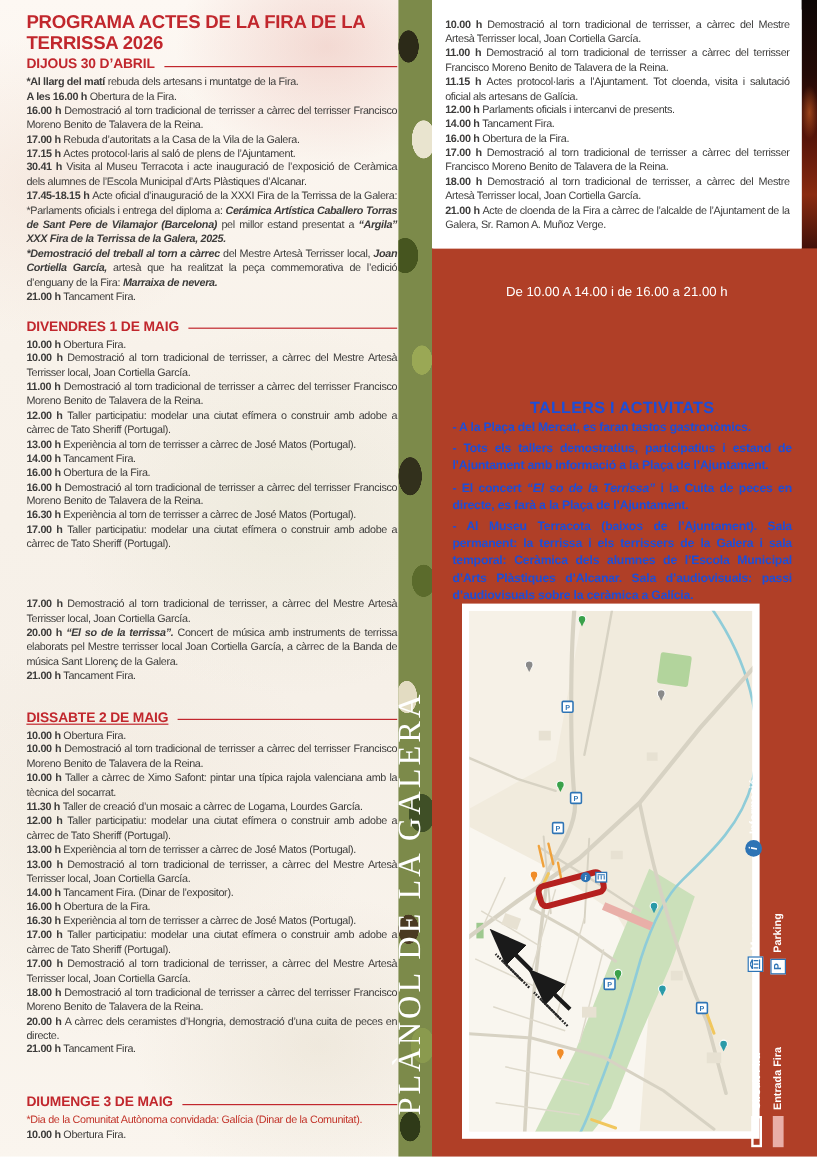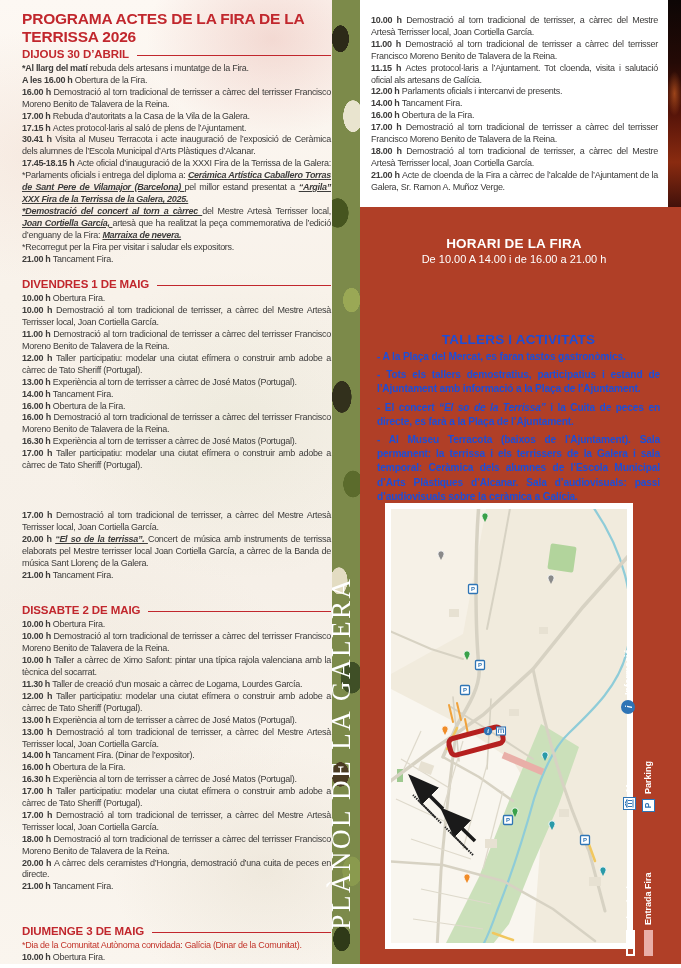--- a/index.html
+++ b/index.html
@@ -40,21 +40,21 @@
              box-sizing:border-box;padding:7px 10px 0 10px;}
   
   .left-col{position:absolute;left:22px;top:10px;width:309px;color:#3d3c3b;}
   .page-title{font-size:15.5px;font-weight:bold;color:#c1272d;letter-spacing:-.2px;margin:0 0 1px 0;}
   .day-header{display:flex;align-items:center;color:#c1272d;font-size:11.5px;font-weight:bold;
               margin:13px 0 3px 0;letter-spacing:-.1px;}
   .day-header:first-of-type{margin-top:2px;}
   .day-header::after{content:'';flex:1;border-top:1.6px solid #c1272d;margin-left:8px;transform:translateY(1px);}
   .line{margin:0;font-size:9px;line-height:11.9px;letter-spacing:-.28px;text-align:justify;}
   .line .b{font-weight:bold;}
-  .line .bi{font-weight:bold;font-style:italic;text-decoration:underline;}
+  .line .bi{font-weight:bold;font-style:italic;}
   .line .r{color:#c2342a;}
   .white-box .line{color:#3d3c3b;}
   
   .horari{position:absolute;left:368px;top:236px;width:292px;text-align:center;color:#fff;}
   .horari-title{font-size:13.5px;font-weight:bold;letter-spacing:.2px;margin:0;}
   .horari-sub{font-size:11px;font-weight:normal;margin:2px 0 0 0;}
   .tallers{position:absolute;left:377px;top:312px;width:283px;color:#1d4ed8;margin-top:20px;}
   .tallers-title{text-align:center;font-size:13.5px;font-weight:bold;margin:0 0 3px 0;letter-spacing:.2px;}
   .bullet{font-size:10.2px;font-weight:bold;line-height:14.2px;text-align:justify;margin:0 0 4px 0;letter-spacing:-.15px;}
   .bullet .bi{font-style:italic;}
@@ -91,40 +91,39 @@
         <h2 class="day-header">
           <span>DIJOUS 30 D’ABRIL</span>
         </h2>
         <p class="line"><span class="b">*Al llarg del matí </span><span>rebuda dels artesans i muntatge de la Fira.</span></p>
         <p class="line"><span class="b">A les 16.00 h </span><span>Obertura de la Fira.</span></p>
         <p class="line"><span class="b">16.00 h </span><span>Demostració al torn tradicional de terrisser a càrrec del terrisser Francisco Moreno Benito de Talavera de la Reina.</span></p>
         <p class="line"><span class="b">17.00 h </span><span>Rebuda d’autoritats a la Casa de la Vila de la Galera.</span></p>
         <p class="line"><span class="b">17.15 h </span><span>Actes protocol·laris al saló de plens de l’Ajuntament.</span></p>
         <p class="line"><span class="b">30.41 h </span><span>Visita al Museu Terracota i acte inauguració de l’exposició de Ceràmica dels alumnes de l’Escola Municipal d’Arts Plàstiques d’Alcanar.</span></p>
         <p class="line"><span class="b">17.45-18.15 h </span><span>Acte oficial d’inauguració de la XXXI Fira de la Terrissa de la Galera: *Parlaments oficials i entrega del diploma a: </span><span class="bi">Cerámica Artística Caballero Torras de Sant Pere de Vilamajor (Barcelona) </span><span>pel millor estand presentat a </span><span class="bi">“Argila” XXX Fira de la Terrissa de la Galera, 2025.</span></p>
-        <p class="line"><span class="bi">*Demostració del concert al torn a càrrec </span><span>del Mestre Artesà Terrisser local, </span><span class="bi">Joan Cortiella García, </span><span>artesà que ha realitzat la peça commemorativa de l’edició d’enguany de la Fira: </span><span class="bi">Marraixa de nevera.</span></p>
-        <p class="line"><span>*Recorregut per la Fira per visitar i saludar els expositors.</span></p>
+        <p class="line"><span class="bi">*Demostració del treball al torn a càrrec </span><span>del Mestre Artesà Terrisser local, </span><span class="bi">Joan Cortiella García, </span><span>artesà que ha realitzat la peça commemorativa de l’edició d’enguany de la Fira: </span><span class="bi">Marraixa de nevera.</span></p>
         <p class="line"><span class="b">21.00 h </span><span>Tancament Fira.</span></p>
         <h2 class="day-header">
           <span>DIVENDRES 1 DE MAIG</span>
         </h2>
         <p class="line"><span class="b">10.00 h </span><span>Obertura Fira.</span></p>
         <p class="line"><span class="b">10.00 h </span><span>Demostració al torn tradicional de terrisser, a càrrec del Mestre Artesà Terrisser local, Joan Cortiella García.</span></p>
         <p class="line"><span class="b">11.00 h </span><span>Demostració al torn tradicional de terrisser a càrrec del terrisser Francisco Moreno Benito de Talavera de la Reina.</span></p>
         <p class="line"><span class="b">12.00 h </span><span>Taller participatiu: modelar una ciutat efímera o construir amb adobe a càrrec de Tato Sheriff (Portugal).</span></p>
         <p class="line"><span class="b">13.00 h </span><span>Experiència al torn de terrisser a càrrec de José Matos (Portugal).</span></p>
         <p class="line"><span class="b">14.00 h </span><span>Tancament Fira.</span></p>
         <p class="line"><span class="b">16.00 h </span><span>Obertura de la Fira.</span></p>
         <p class="line"><span class="b">16.00 h </span><span>Demostració al torn tradicional de terrisser a càrrec del terrisser Francisco Moreno Benito de Talavera de la Reina.</span></p>
         <p class="line"><span class="b">16.30 h </span><span>Experiència al torn de terrisser a càrrec de José Matos (Portugal).</span></p>
         <p class="line"><span class="b">17.00 h </span><span>Taller participatiu: modelar una ciutat efímera o construir amb adobe a càrrec de Tato Sheriff (Portugal).</span></p>
         <p class="line" style="margin-top: 38px;"><span class="b">17.00 h </span><span>Demostració al torn tradicional de terrisser, a càrrec del Mestre Artesà Terrisser local, Joan Cortiella García.</span></p>
         <p class="line"><span class="b">20.00 h </span><span class="bi">“El so de la terrissa”. </span><span>Concert de música amb instruments de terrissa elaborats pel Mestre terrisser local Joan Cortiella García, a càrrec de la Banda de música Sant Llorenç de la Galera.</span></p>
         <p class="line"><span class="b">21.00 h </span><span>Tancament Fira.</span></p>
-        <h2 class="day-header" style="margin-top: 23px;">
+        <h2 class="day-header" style="margin-top: 23px; text-decoration: underline;">
           <span>DISSABTE 2 DE MAIG</span>
         </h2>
         <p class="line"><span class="b">10.00 h </span><span>Obertura Fira.</span></p>
         <p class="line"><span class="b">10.00 h </span><span>Demostració al torn tradicional de terrisser a càrrec del terrisser Francisco Moreno Benito de Talavera de la Reina.</span></p>
         <p class="line"><span class="b">10.00 h </span><span>Taller a càrrec de Ximo Safont: pintar una típica rajola valenciana amb la tècnica del socarrat.</span></p>
         <p class="line"><span class="b">11.30 h </span><span>Taller de creació d’un mosaic a càrrec de Logama, Lourdes García.</span></p>
         <p class="line"><span class="b">12.00 h </span><span>Taller participatiu: modelar una ciutat efímera o construir amb adobe a càrrec de Tato Sheriff (Portugal).</span></p>
         <p class="line"><span class="b">13.00 h </span><span>Experiència al torn de terrisser a càrrec de José Matos (Portugal).</span></p>
         <p class="line"><span class="b">13.00 h </span><span>Demostració al torn tradicional de terrisser, a càrrec del Mestre Artesà Terrisser local, Joan Cortiella García.</span></p>
         <p class="line"><span class="b">14.00 h </span><span>Tancament Fira. (Dinar de l’expositor).</span></p>
@@ -149,21 +148,20 @@
       <p class="line"><span class="b">11.15 h </span><span>Actes protocol·laris a l’Ajuntament. Tot cloenda, visita i salutació oficial als artesans de Galícia.</span></p>
       <p class="line"><span class="b">12.00 h </span><span>Parlaments oficials i intercanvi de presents.</span></p>
       <p class="line"><span class="b">14.00 h </span><span>Tancament Fira.</span></p>
       <p class="line"><span class="b">16.00 h </span><span>Obertura de la Fira.</span></p>
       <p class="line"><span class="b">17.00 h </span><span>Demostració al torn tradicional de terrisser a càrrec del terrisser Francisco Moreno Benito de Talavera de la Reina.</span></p>
       <p class="line"><span class="b">18.00 h </span><span>Demostració al torn tradicional de terrisser, a càrrec del Mestre Artesà Terrisser local, Joan Cortiella García.</span></p>
       <p class="line"><span class="b">21.00 h </span><span>Acte de cloenda de la Fira a càrrec de l’alcalde de l’Ajuntament de la Galera, Sr. Ramon A. Muñoz Verge.</span></p>
     </div>
 
   <div class="horari">
-    <p class="horari-title">HORARI DE LA FIRA</p>
     <p class="horari-sub">De 10.00 A 14.00 i de 16.00 a 21.00 h</p>
   </div>
 
   <div class="tallers">
     <p class="tallers-title">TALLERS I ACTIVITATS</p>
     <div>
         <p class="bullet"><span>- A la Plaça del Mercat, es faran tastos gastronòmics.</span></p>
         <p class="bullet"><span>- Tots els tallers demostratius, participatius i estand de l’Ajuntament amb informació a la Plaça de l’Ajuntament.</span></p>
         <p class="bullet"><span>- El concert </span><span class="bi">“El so de la Terrissa” </span><span>i la Cuita de peces en directe, es farà a la Plaça de l’Ajuntament.</span></p>
         <p class="bullet"><span>- Al Museu Terracota (baixos de l’Ajuntament). Sala permanent: la terrissa i els terrissers de la Galera i sala temporal: Ceràmica dels alumnes de l’Escola Municipal d’Arts Plàstiques d’Alcanar. Sala d’audiovisuals: passi d’audiovisuals sobre la ceràmica a Galícia.</span></p>

